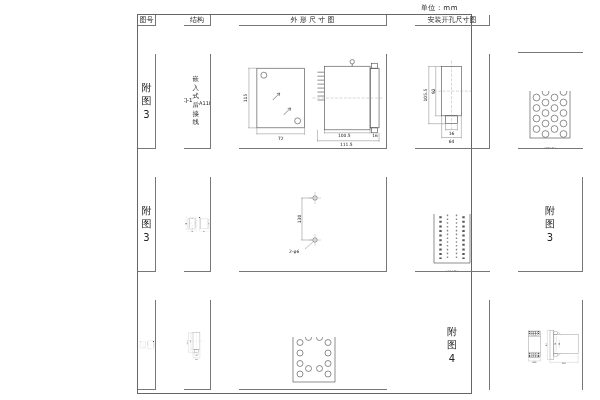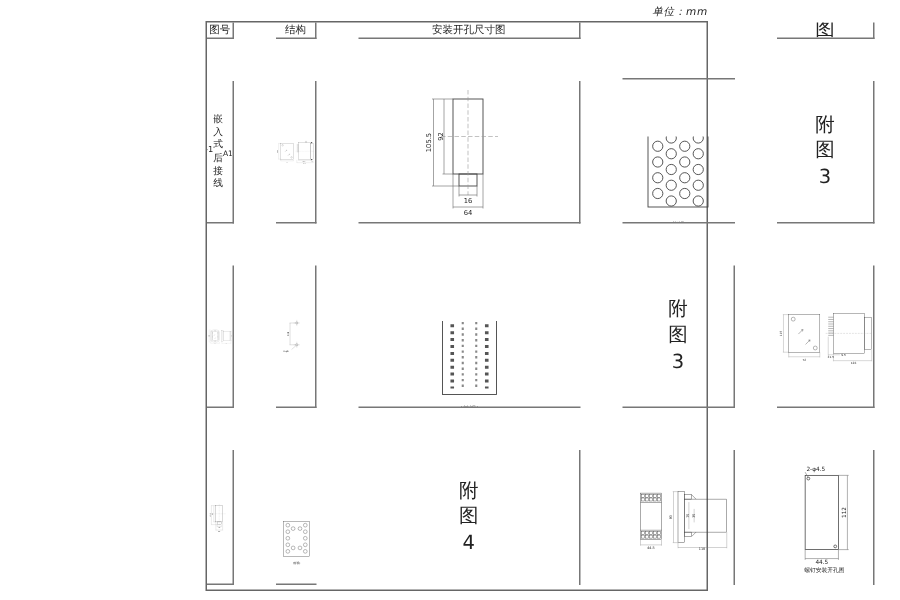--- a/index.html
+++ b/index.html
@@ -1,37 +1,37 @@
 <!DOCTYPE html>
 <html><head>
 <meta charset="utf-8">
 <style>
   html,body{margin:0;padding:0;}
   body{
     width:600px;height:400px;background:#ffffff;position:relative;overflow:hidden;
     font-family:"DejaVu Sans",sans-serif;color:#222;
   }
-  .unit{position:absolute;top:3px;right:128px;font-size:7px;letter-spacing:.5px;font-style:italic;}
+  .unit{position:absolute;top:3px;right:142px;font-size:7px;letter-spacing:.5px;}
   .sheet{
     position:absolute;left:137px;top:14px;width:333px;height:378px;
     display:grid;
     grid-template-columns:18px 27px 148px 75px 65px;
     grid-template-rows:11px 95px 95px 90px 87px;
     border:1px solid #666;box-sizing:content-box;gap:28px;
   }
   .cell{
     border-right:1px solid #777;border-bottom:1px solid #777;
     display:flex;align-items:center;justify-content:center;
     overflow:hidden;position:relative;box-sizing:border-box;
   }
   .cell.last-col{border-right:none;margin-top:37px;}
   .cell.last-row{border-bottom:none;}
   .hcell{font-size:7px;white-space:nowrap;}
   .vchar{width:1em;word-break:break-all;text-align:center;}
-  .figno{font-size:13px;line-height:1.35;}
+  .figno{font-size:10px;line-height:1.35;}
   .structcell{flex-direction:row;}
   .struct-type{font-size:5.5px;margin-bottom:2px;white-space:nowrap;}
   .struct-desc{font-size:6.5px;line-height:1.32;}
   .struct-model{font-size:5px;margin-top:4px;white-space:nowrap;}
   .struct-note{font-size:4.5px;line-height:1.35;margin-top:3px;text-align:center;white-space:pre-line;}
   svg{display:block;}
   svg .ln{stroke:#444;stroke-width:0.6;fill:none;}
   svg .dim{stroke:#777;stroke-width:0.45;fill:none;}
   svg .cl{stroke:#999;stroke-width:0.4;fill:none;stroke-dasharray:3 1.5;}
   svg .tstrip{stroke:#555;stroke-width:2.4;fill:none;stroke-dasharray:2 2.6;}
@@ -40,20 +40,21 @@
 </style>
 </head>
 <body>
 
 <span class="unit">单位：mm</span>
 
 <div class="sheet">
 
   <div class="cell hcell">图号</div>
   <div class="cell hcell">结构</div>
+  <div class="cell hcell">外 形 尺 寸 图</div>
   <div class="cell hcell">安装开孔尺寸图</div>
   <div class="cell hcell last-col">端子图</div>
 
   <div class="cell">
     <span class="vchar figno">附图3</span>
   </div>
   <div class="cell structcell">
     <span class="struct-type">CJ-1</span>
     <span class="vchar struct-desc">嵌入式后接线</span>
     <span class="struct-model">A11K</span>

